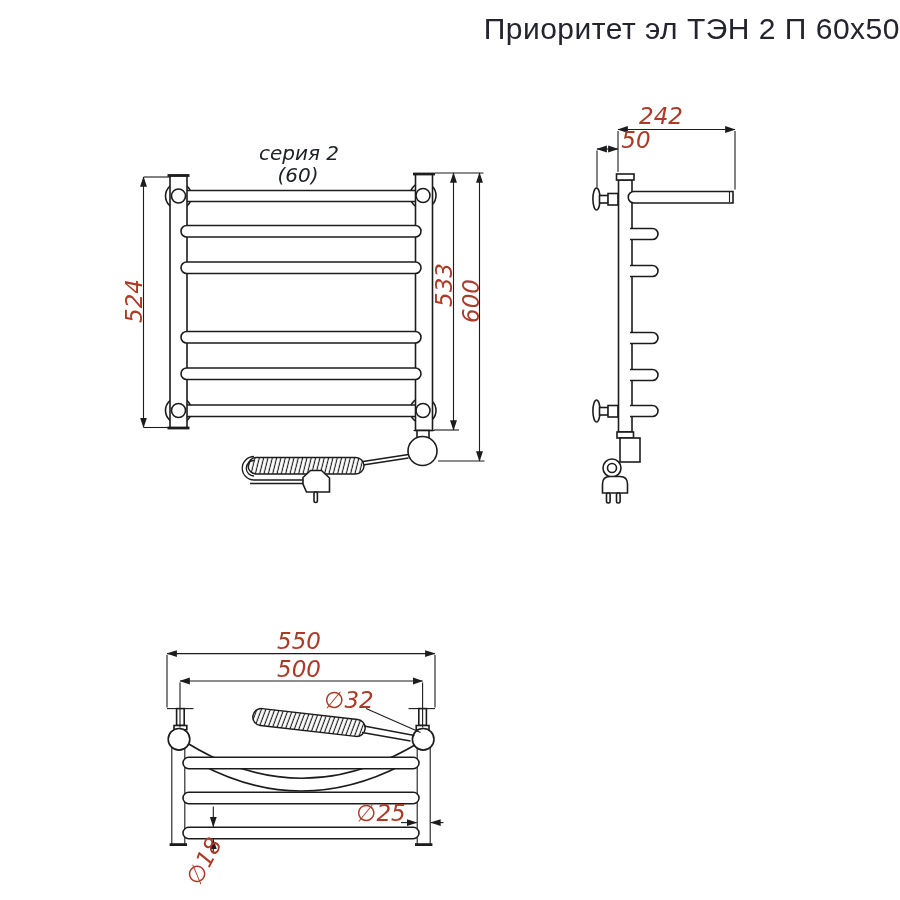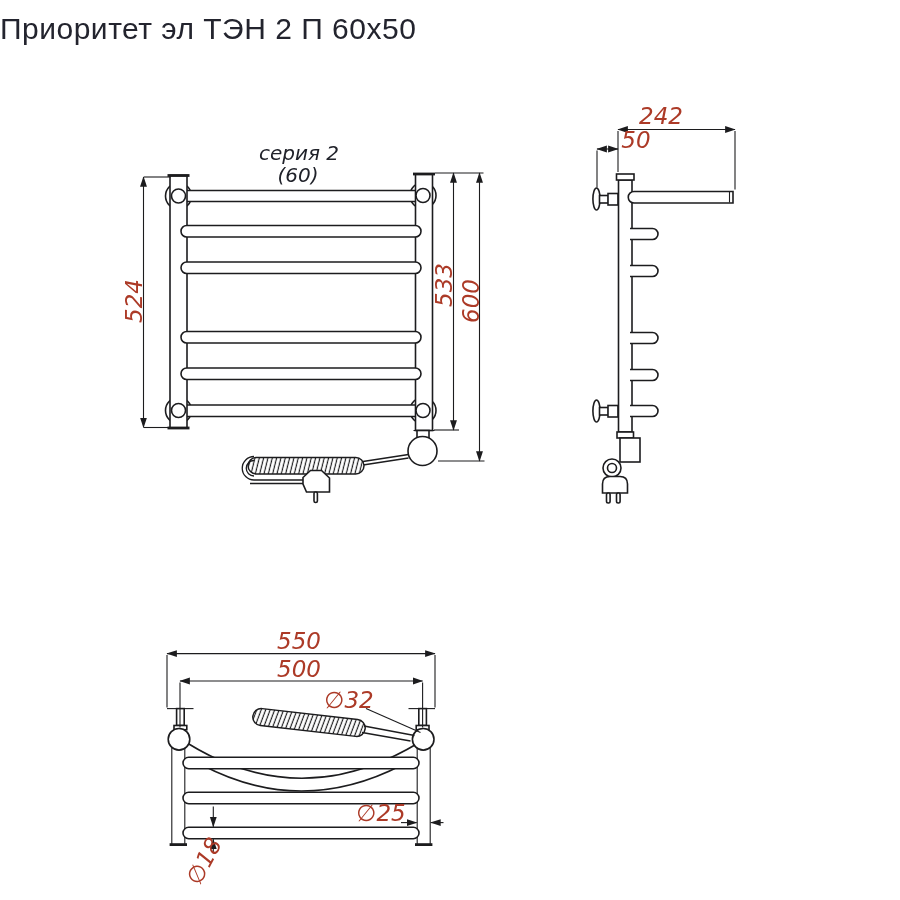--- a/index.html
+++ b/index.html
@@ -1,18 +1,18 @@
 <!DOCTYPE html>
 <html><head>
 <meta charset="utf-8">
 <style>
   html,body{margin:0;padding:0;background:#fff;}
   .canvas{position:relative;width:900px;height:900px;background:#fff;overflow:hidden;
           font-family:"Liberation Sans",sans-serif;}
-  .title{position:absolute;top:12px;left:0;width:100%;text-align:left;
+  .title{position:absolute;top:12px;left:0;width:100%;text-align:right;
          font-size:30px;color:#23242e;letter-spacing:0.5px;}
   svg{position:absolute;top:0;left:0;}
   .shape{stroke:#1c1c1e;stroke-width:1.6;fill:#fff;}
   .nf{stroke:#1c1c1e;stroke-width:1.6;fill:none;}
   .ln{stroke:#1c1c1e;stroke-width:1.1;fill:none;}
   .wire{stroke:#1c1c1e;stroke-width:1.3;fill:none;}
   .thick{stroke:#1c1c1e;stroke-width:2.8;}
   .dnum{font:italic 23px "DejaVu Sans",sans-serif;fill:#ac3a27;}
   .note{font:italic 20px "DejaVu Sans",sans-serif;fill:#20222a;}
 </style>

